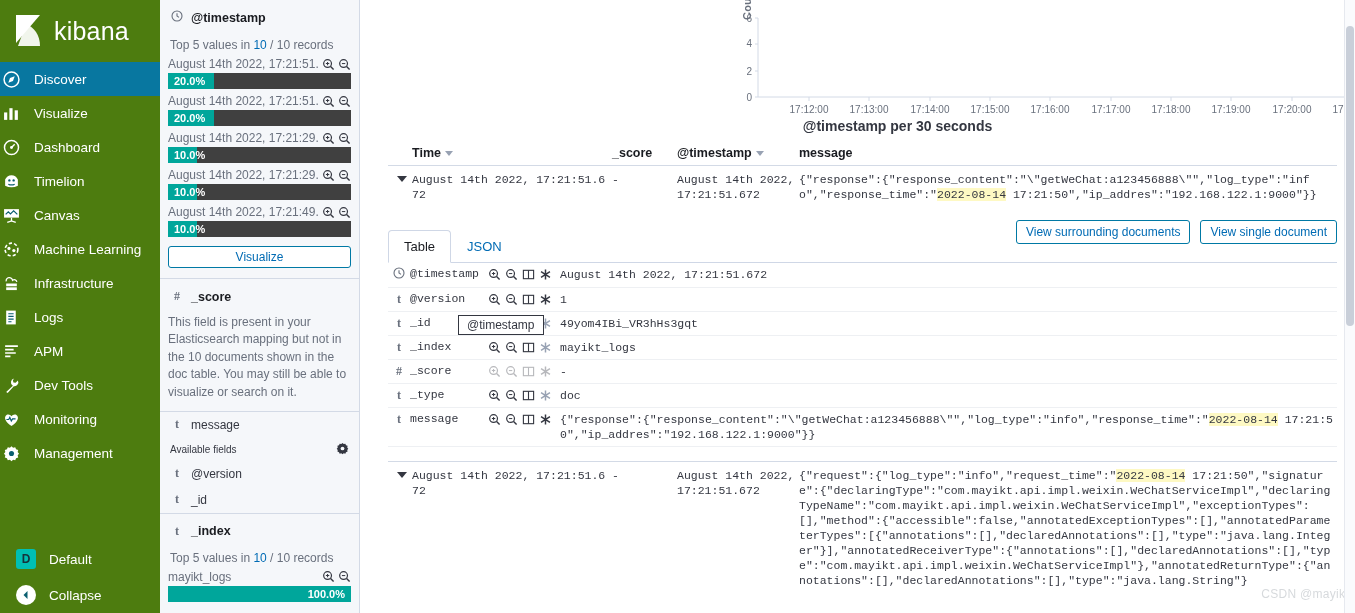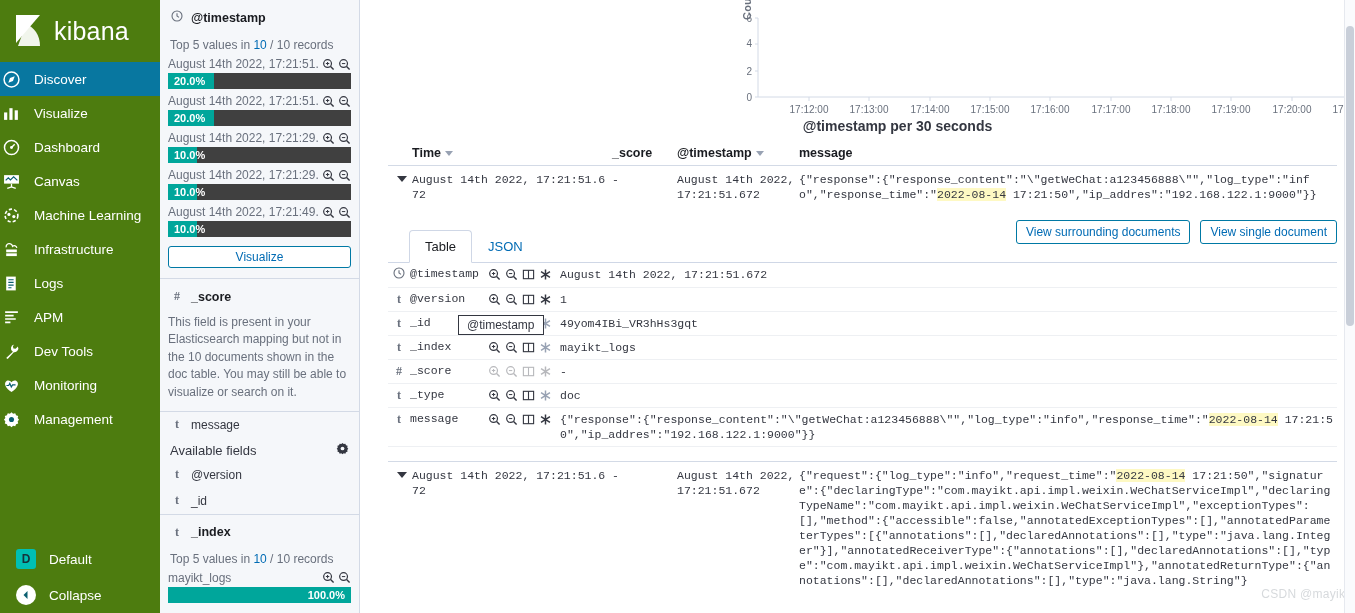--- a/index.html
+++ b/index.html
@@ -94,22 +94,22 @@
     cursor: pointer;
   }
   .fld-note { color: #69707d; font-size: 12px; line-height: 1.45; margin-top: 8px; }
   .sep { border-top: 1px solid #d3dae6; }
   .fld-line {
     display: flex; align-items: center; gap: 7px; height: 26px; padding-left: 10px;
     cursor: pointer;
   }
   .fld-line .fld-name-n { font-size: 12px; color: #343741; }
   .avail-head {
-    display: flex; align-items: flex-end; justify-content: space-between;
-    padding: 4px 10px 4px 10px; color: #343741; font-size: 13px;
+    display: flex; align-items: center; justify-content: space-between;
+    padding: 4px 10px 4px 10px; color: #343741; font-size: 10px;
   }
 
   
   .main { flex: 1 1 auto; position: relative; overflow: hidden; background: #fff; }
 
   
   .chart-area { position: relative; height: 140px; padding: 0 18px 0 0; }
   .chart-ylabel {
     position: absolute; left: 381px; top: 20px;
     transform: rotate(-90deg); transform-origin: left top;
@@ -151,21 +151,21 @@
   .caret-btn {
     width: 0; height: 0; border-left: 5px solid transparent;
     border-right: 5px solid transparent; border-top: 6px solid #343741;
     margin: 4px 0 0 9px; cursor: pointer;
   }
   mark { background: #fef9c3; color: #343741; padding: 0; }
 
   
   .detail-wrap { padding: 10px 18px 0 28px; }
   .tabs-row { display: flex; align-items: flex-end; justify-content: space-between; }
-  .tabs { display: flex; gap: 0; margin-left: 21px; }
+  .tabs { display: flex; gap: 0; }
   .tab {
     padding: 8px 15px; font-size: 13px; color: #006bb4; cursor: pointer;
     border: 1px solid transparent; border-radius: 4px 4px 0 0; background: transparent;
     font-family: "Liberation Sans", sans-serif;
   }
   .tab.active {
     color: #1a1c21; background: #fff;
     border: 1px solid #cfd7e6; border-bottom-color: #fff;
   }
   .tabs-line { border-bottom: 1px solid #cfd7e6; margin-top: -1px; }
@@ -250,20 +250,31 @@
       </div>
       <div class="nav-item">
         <span class="nav-ico">
           <svg width="17" height="17" viewBox="0 0 16 16">
               <circle cx="8" cy="8" r="6.6" fill="none" stroke="#fff" stroke-width="1.4"></circle>
               <path d="M8 8 L11 5" stroke="#fff" stroke-width="1.4" fill="none"></path>
               <circle cx="8" cy="8" r="1.4" fill="#fff"></circle>
             </svg>
         </span>
         <span>Dashboard</span>
+      </div>
+      <div class="nav-item">
+        <span class="nav-ico">
+          <svg width="17" height="17" viewBox="0 0 16 16">
+              <path d="M2 6 Q4 2 8 2 Q12 2 14 6 L14 12 Q8 15 2 12 Z" fill="#fff"></path>
+              <circle cx="6" cy="7" r="1.1" fill="#0a5e70"></circle>
+              <circle cx="10" cy="7" r="1.1" fill="#0a5e70"></circle>
+              <path d="M5 10.5 Q8 12 11 10.5" stroke="#0a5e70" stroke-width="1.1" fill="none"></path>
+            </svg>
+        </span>
+        <span>Timelion</span>
       </div>
       <div class="nav-item">
         <span class="nav-ico">
           <svg width="17" height="17" viewBox="0 0 16 16">
               <rect x="1" y="2" width="14" height="8" fill="#fff"></rect>
               <path d="M2.5 7 L5 4.5 L7 6.5 L10 3.5 L13.5 7" stroke="#0a5e70" stroke-width="1.1" fill="none"></path>
               <path d="M8 10 L8 13 M4 14.5 L8 13 L12 14.5" stroke="#fff" stroke-width="1.2" fill="none"></path>
             </svg>
         </span>
         <span>Canvas</span>

